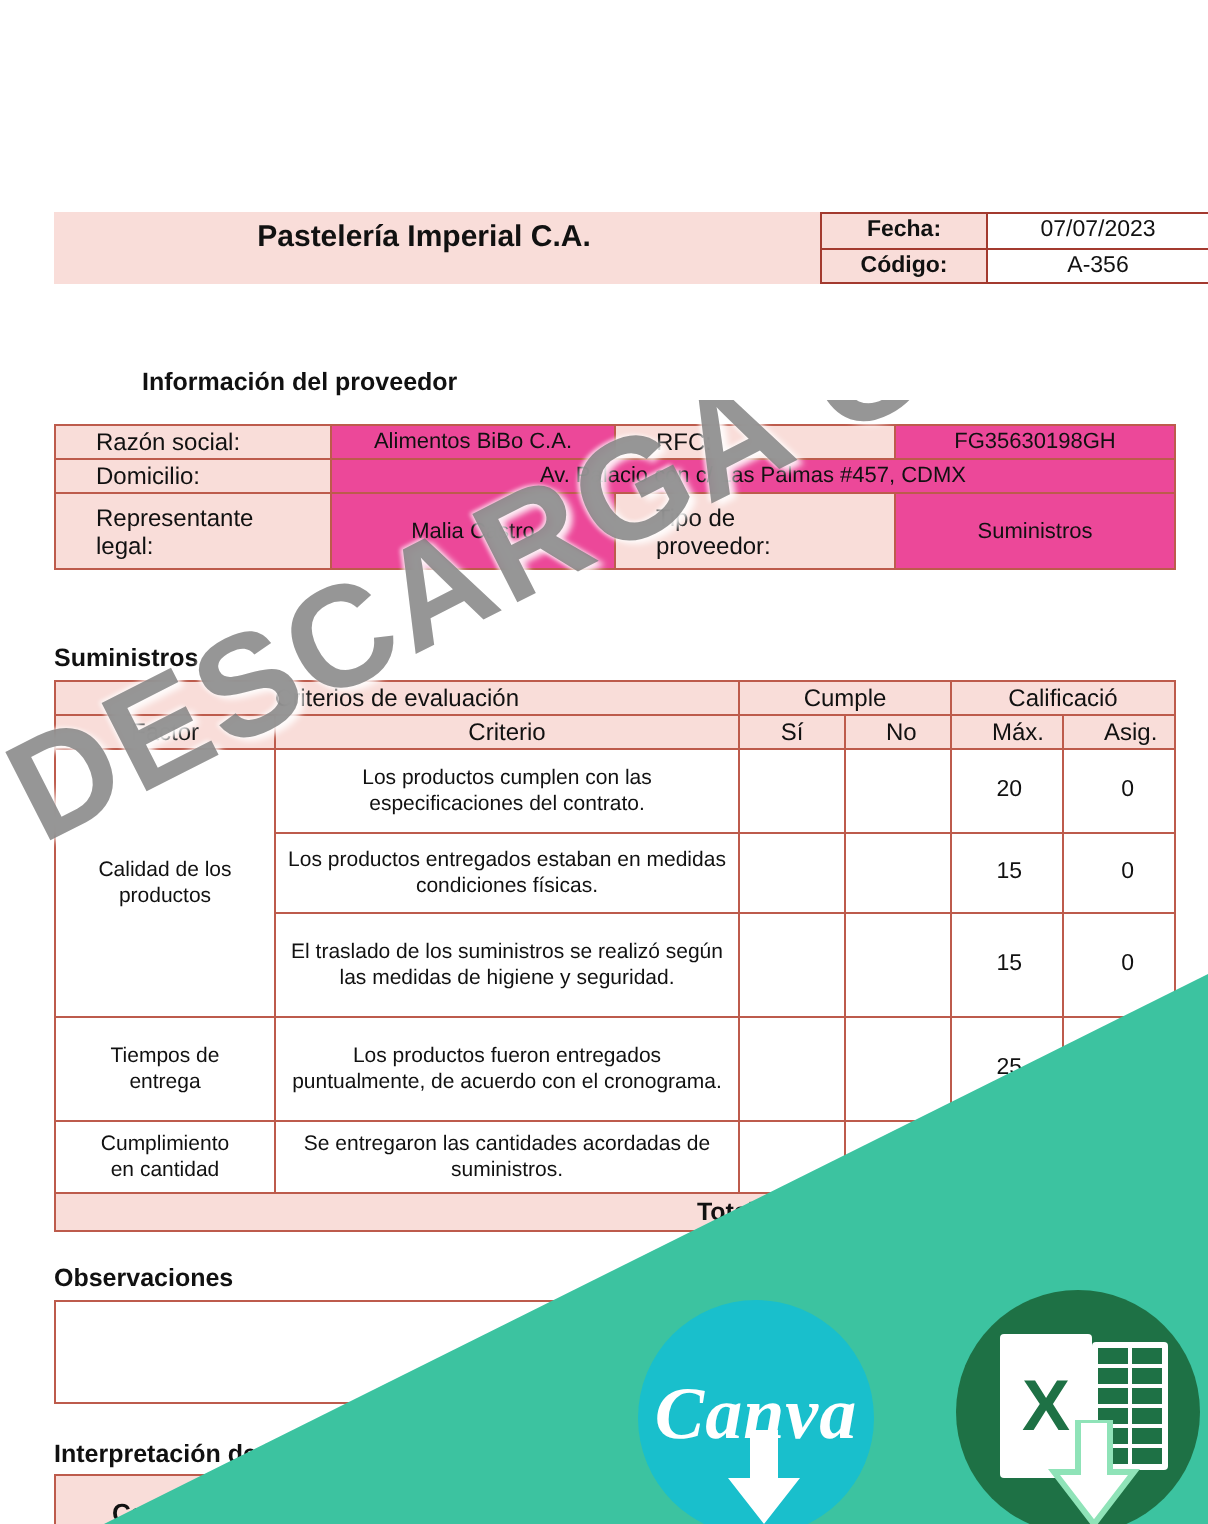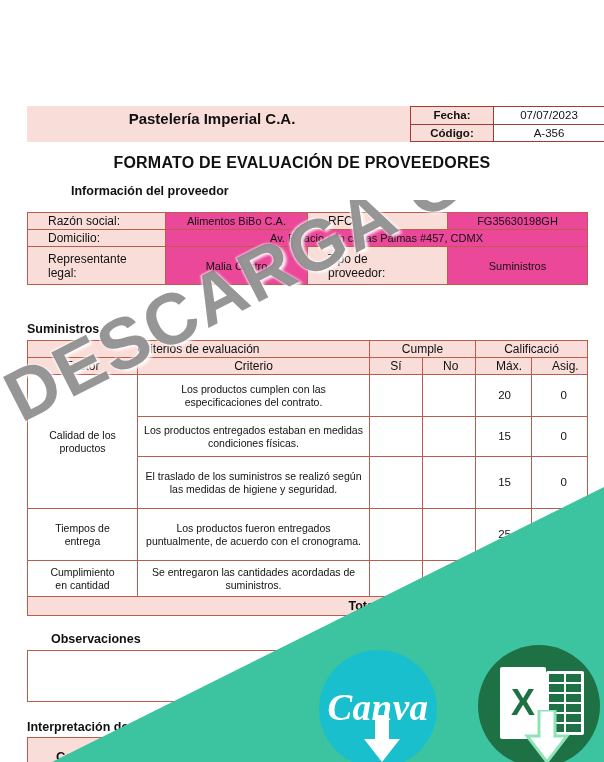--- a/index.html
+++ b/index.html
@@ -86,21 +86,21 @@
   #criteria-table td{font-size:10.5px;line-height:1.15;}
   #criteria-table .hdr{font-size:12px;}
   #criteria-table .sub{font-size:12px;}
   #criteria-table .crit{text-align:center;padding:2px 5px;}
   #criteria-table .fact{text-align:center;}
   #criteria-table .num{text-align:right;font-size:11.5px;}
   #criteria-table .totrow td{background:#f9ddd9;font-weight:bold;font-size:12.5px;text-align:right;padding-right:8px;}
   #criteria-table .totrow td.numt{background:#ffffff;text-align:center;}
 
   
-  #obs-label{left:27px;top:632px;margin-left:24px;}
+  #obs-label{left:27px;top:632px;}
   #obs-box{
     position:absolute;left:27px;top:650px;width:560px;height:52px;
     border:1px solid #bd5b4c;background:#ffffff;box-sizing:border-box;
   }
 
   
   #interp-label{left:27px;top:720px;}
   #interp-table{left:27px;top:737px;width:560px;}
   #interp-table td{font-size:11.5px;height:16px;}
   #interp-table .ik{background:#f9ddd9;font-weight:bold;font-size:13px;text-align:center;}
@@ -171,21 +171,20 @@
         <div class="ck">Fecha:</div>
         <div class="cv">07/07/2023</div>
       </div>
       <div class="crow">
         <div class="ck">Código:</div>
         <div class="cv">A-356</div>
       </div>
     </div>
   </div>
 
-  <div class="doc-title">FORMATO DE EVALUACIÓN DE PROVEEDORES</div>
 
   <div class="sec-label" style="left:27px;top:184px;margin-left:44px;">Información del proveedor</div>
 
   <table class="t" id="provider-table">
     <colgroup>
         <col style="width:138px">
         <col style="width:142px">
         <col style="width:140px">
         <col style="width:140px">
       </colgroup>

